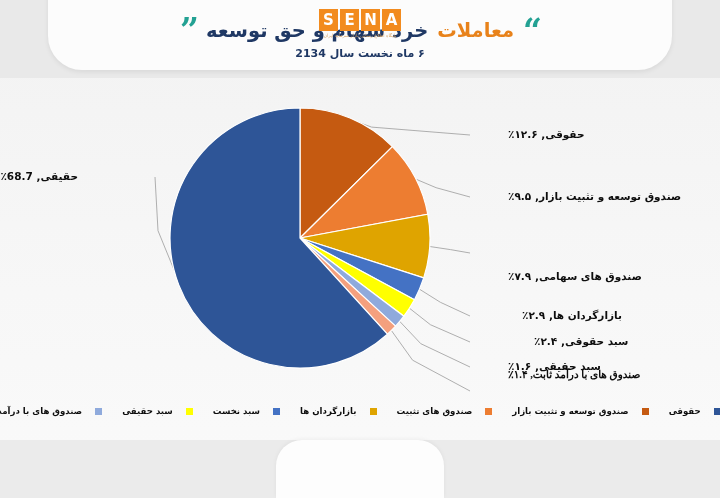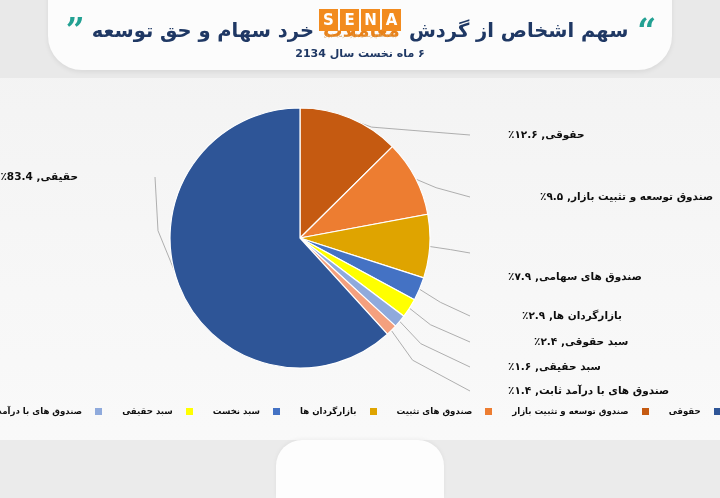--- a/index.html
+++ b/index.html
@@ -89,21 +89,20 @@
 </head>
 <body>
 
 <div id="page">
 
   <div id="header-band"></div>
   <div id="header-plate"></div>
 
   <div id="title-row">
     <span class="quote-mark">“</span>
-    <span class="title-seg t-navy">سهم اشخاص از گردش</span>
     <span class="title-seg t-orange">معاملات</span>
     <span class="title-seg t-navy">خرد سهام و حق توسعه</span>
     <span class="quote-mark">”</span>
   </div>
 
   <div id="subtitle">۶ ماه نخست سال 2134</div>
 
   <div id="chart-area">
     <svg id="pie-svg" width="720" height="306" viewBox="0 0 720 306">
       <g id="leader-lines">
@@ -122,27 +121,27 @@
           <path d="M 300 152 L 427.82 128.27 A 130 130 0 0 1 423.71 191.94 Z" fill="#dfa400" stroke="#ffffff" stroke-width="1.2"></path>
           <path d="M 300 152 L 423.71 191.94 A 130 130 0 0 1 414.44 213.67 Z" fill="#4472c4" stroke="#ffffff" stroke-width="1.2"></path>
           <path d="M 300 152 L 414.44 213.67 A 130 130 0 0 1 403.89 230.15 Z" fill="#ffff00" stroke="#ffffff" stroke-width="1.2"></path>
           <path d="M 300 152 L 403.89 230.15 A 130 130 0 0 1 395.53 240.17 Z" fill="#8faadc" stroke="#ffffff" stroke-width="1.2"></path>
           <path d="M 300 152 L 395.53 240.17 A 130 130 0 0 1 387.42 248.22 Z" fill="#f4a07e" stroke="#ffffff" stroke-width="1.2"></path>
           <path d="M 300 152 L 387.42 248.22 A 130 130 0 1 1 300.00 22.00 Z" fill="#2e5597" stroke="#ffffff" stroke-width="1.2"></path>
         </g>
     </svg>
     <div id="callout-layer">
         <div class="callout-text" style="top: 42px; left: 508px;">حقوقی, ۱۲.۶٪</div>
-        <div class="callout-text" style="top: 104px; left: 508px; margin-left: 32px;">صندوق توسعه و تثبیت بازار, ۹.۵٪</div>
+        <div class="callout-text" style="top: 104px; left: 508px;">صندوق توسعه و تثبیت بازار, ۹.۵٪</div>
         <div class="callout-text" style="top: 160px; left: 508px; margin-top: 24px;">صندوق های سهامی, ۷.۹٪</div>
         <div class="callout-text" style="top: 223px; left: 522px;">بازارگردان ها, ۲.۹٪</div>
         <div class="callout-text" style="top: 249px; left: 534px;">سبد حقوقی, ۲.۴٪</div>
         <div class="callout-text" style="top: 274px; left: 508px;">سبد حقیقی, ۱.۶٪</div>
-        <div class="callout-text" style="top: 298px; left: 508px;">صندوق های با درآمد ثابت, ۱.۴٪</div>
-        <div class="callout-text" style="top: 84px; right: 642px;">حقیقی, 83.4٪</div>
+        <div class="callout-text" style="top: 282px; left: 508px; font-family: Liberation Serif, serif;">صندوق های با درآمد ثابت, ۱.۴٪</div>
+        <div class="callout-text" style="top: 84px; right: 642px;">حقیقی, 68.7٪</div>
       </div>
   </div>
 
   <div id="legend">
       <div class="legend-item">
         <span class="legend-swatch" style="background: rgb(244, 160, 126);"></span>
         <span class="legend-label">صندوق های با درآمد ثابت</span>
       </div>
       <div class="legend-item">
         <span class="legend-swatch" style="background: rgb(143, 170, 220);"></span>

